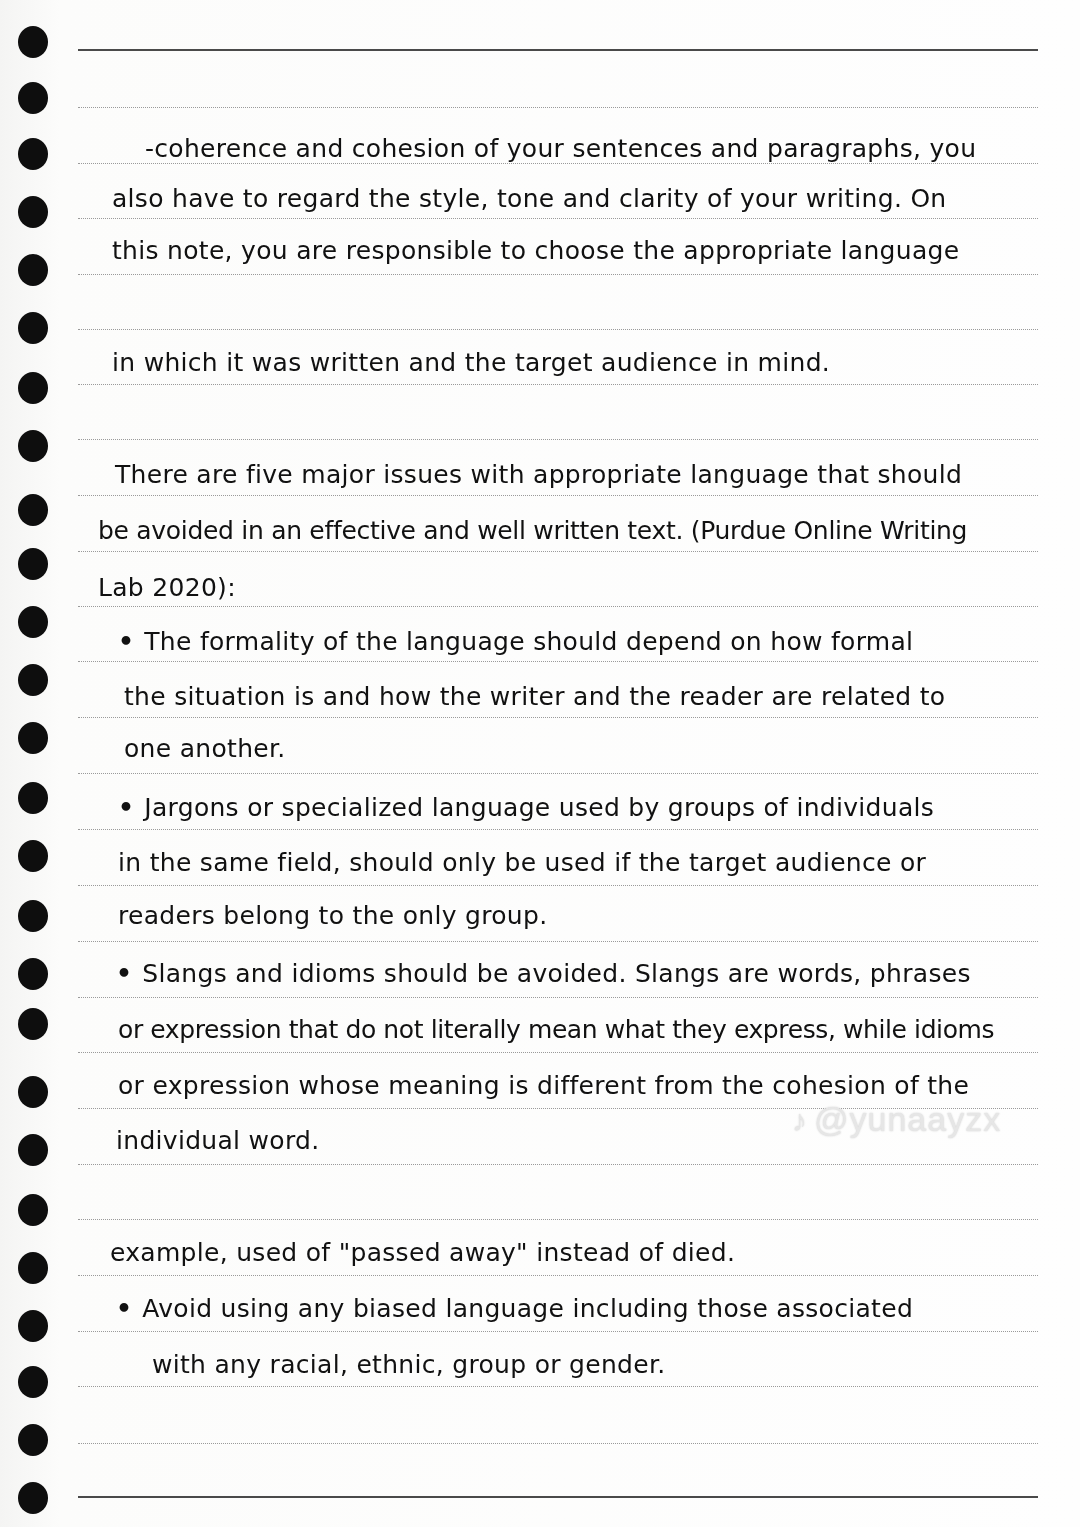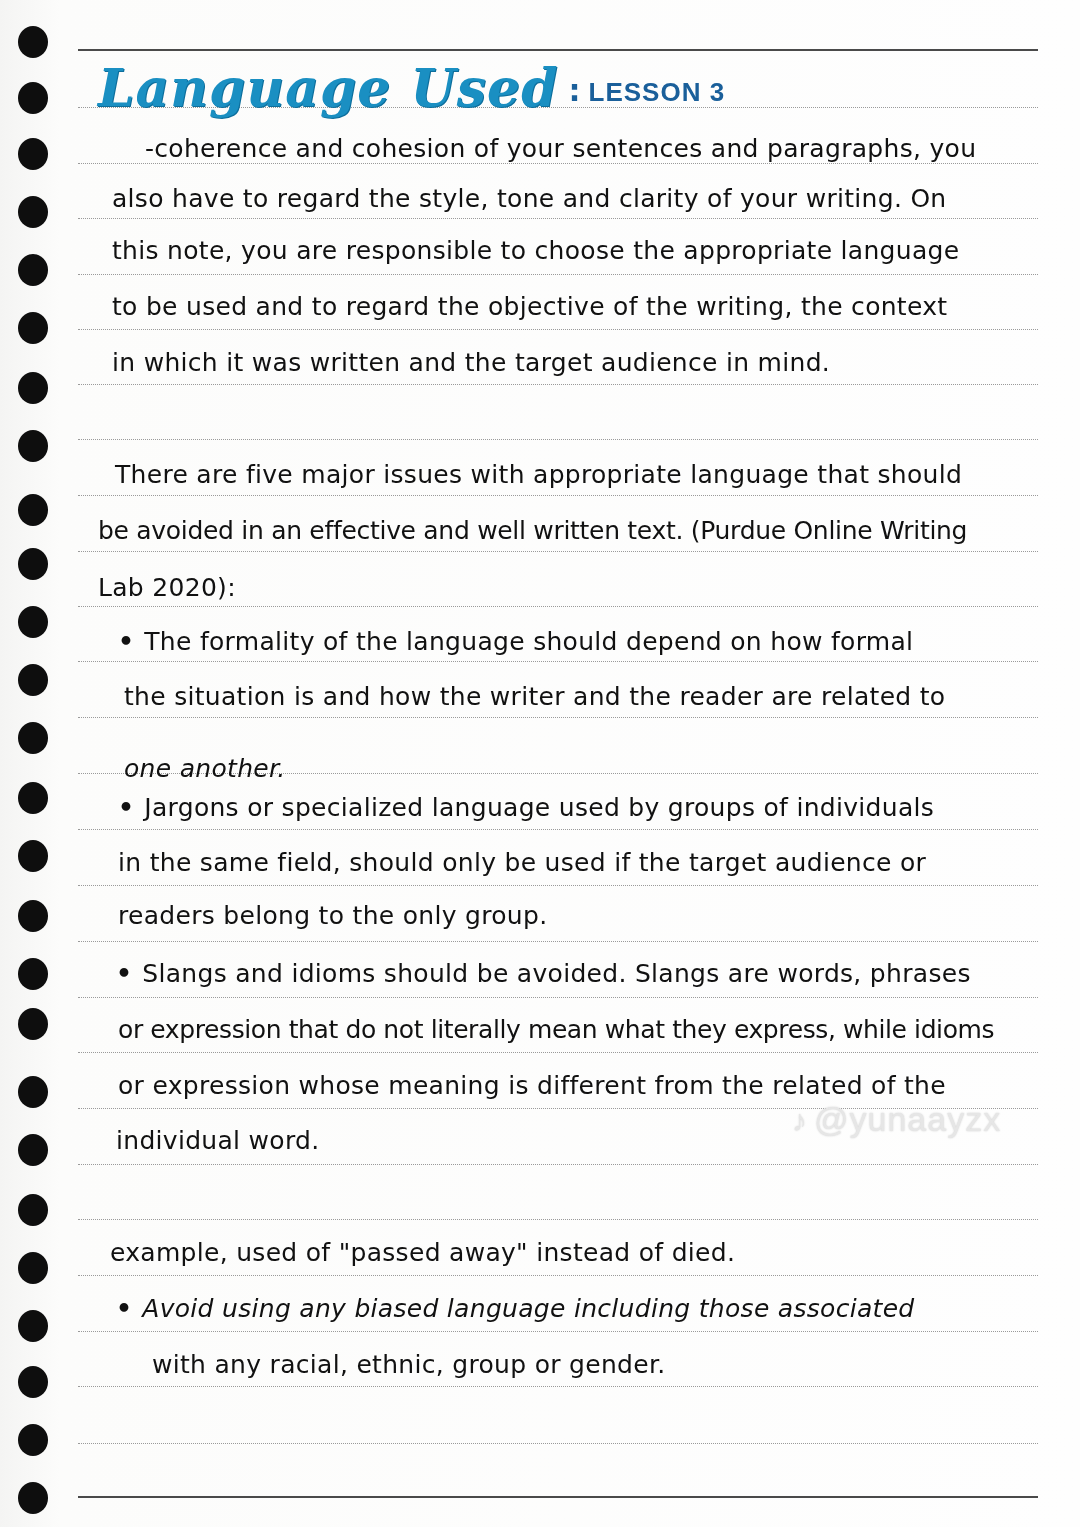--- a/index.html
+++ b/index.html
@@ -95,58 +95,52 @@
   <div class="rule" style="top:1052px"></div>
   <div class="rule" style="top:1108px"></div>
   <div class="rule" style="top:1164px"></div>
   <div class="rule" style="top:1219px"></div>
   <div class="rule" style="top:1275px"></div>
   <div class="rule" style="top:1331px"></div>
   <div class="rule" style="top:1386px"></div>
   <div class="rule" style="top:1443px"></div>
   <div class="rule solid" style="top:1496px"></div>
 
-  <div class="title-row">
-    <span class="title-main">Language Used</span>
-    <span class="title-sep">:</span>
-    <span class="title-sub">LESSON 3</span>
-  </div>
 
   <div class="line" style="left:145px; top:136px;">-coherence and cohesion of your sentences and paragraphs, you</div>
   <div class="line" style="left:112px; top:186px;">also have to regard the style, tone and clarity of your writing. On</div>
   <div class="line" style="left:112px; top:238px;">this note, you are responsible to choose the appropriate language</div>
-  <div class="line" style="left:112px; top:294px;">to be used and to regard the objective of the writing, the context</div>
   <div class="line" style="left:112px; top:350px;">in which it was written and the target audience in mind.</div>
 
   <div class="line" style="left:98px; top:518px; letter-spacing:-0.3px;">be avoided in an effective and well written text. (Purdue Online Writing</div>
   <div class="line" style="left:115px; top:462px;">There are five major issues with appropriate language that should</div>
   <div class="line" style="left:98px; top:575px;">Lab 2020):</div>
 
   <div class="line" style="left:118px; top:629px;">
     <span class="bullet-dot">•</span><span>The formality of the language should depend on how formal</span>
   </div>
   <div class="line" style="left:124px; top:684px;">the situation is and how the writer and the reader are related to</div>
-  <div class="line" style="left:124px; top:756px;font-style:italic;">one another.</div>
+  <div class="line" style="left:124px; top:736px;">one another.</div>
 
   <div class="line" style="left:118px; top:850px;">in the same field, should only be used if the target audience or</div>
   <div class="line" style="left:118px; top:795px;">
     <span class="bullet-dot">•</span><span>Jargons or specialized language used by groups of individuals</span>
   </div>
   <div class="line" style="left:118px; top:903px;">readers belong to the only group.</div>
 
   <div class="line" style="left:116px; top:961px;">
     <span class="bullet-dot">•</span><span>Slangs and idioms should be avoided. Slangs are words, phrases</span>
   </div>
   <div class="line" style="left:118px; top:1017px; letter-spacing:-0.4px;">or expression that do not literally mean what they express, while idioms</div>
-  <div class="line" style="left:118px; top:1073px;">or expression whose meaning is different from the related of the</div>
+  <div class="line" style="left:118px; top:1073px;">or expression whose meaning is different from the cohesion of the</div>
   <div class="line" style="left:116px; top:1128px;">individual word.</div>
 
   <div class="line" style="left:110px; top:1240px;">example, used of "passed away" instead of died.</div>
 
-  <div class="line" style="left:116px; top:1296px;font-style:italic;">
+  <div class="line" style="left:116px; top:1296px;">
     <span class="bullet-dot">•</span><span>Avoid using any biased language including those associated</span>
   </div>
   <div class="line" style="left:114px; top:1352px;margin-left:38px;">with any racial, ethnic, group or gender.</div>
 
   <div class="watermark">
     <span class="tiktok-icon">♪</span><span>@yunaayzx</span>
   </div>
 </div>
 
 </body></html>

